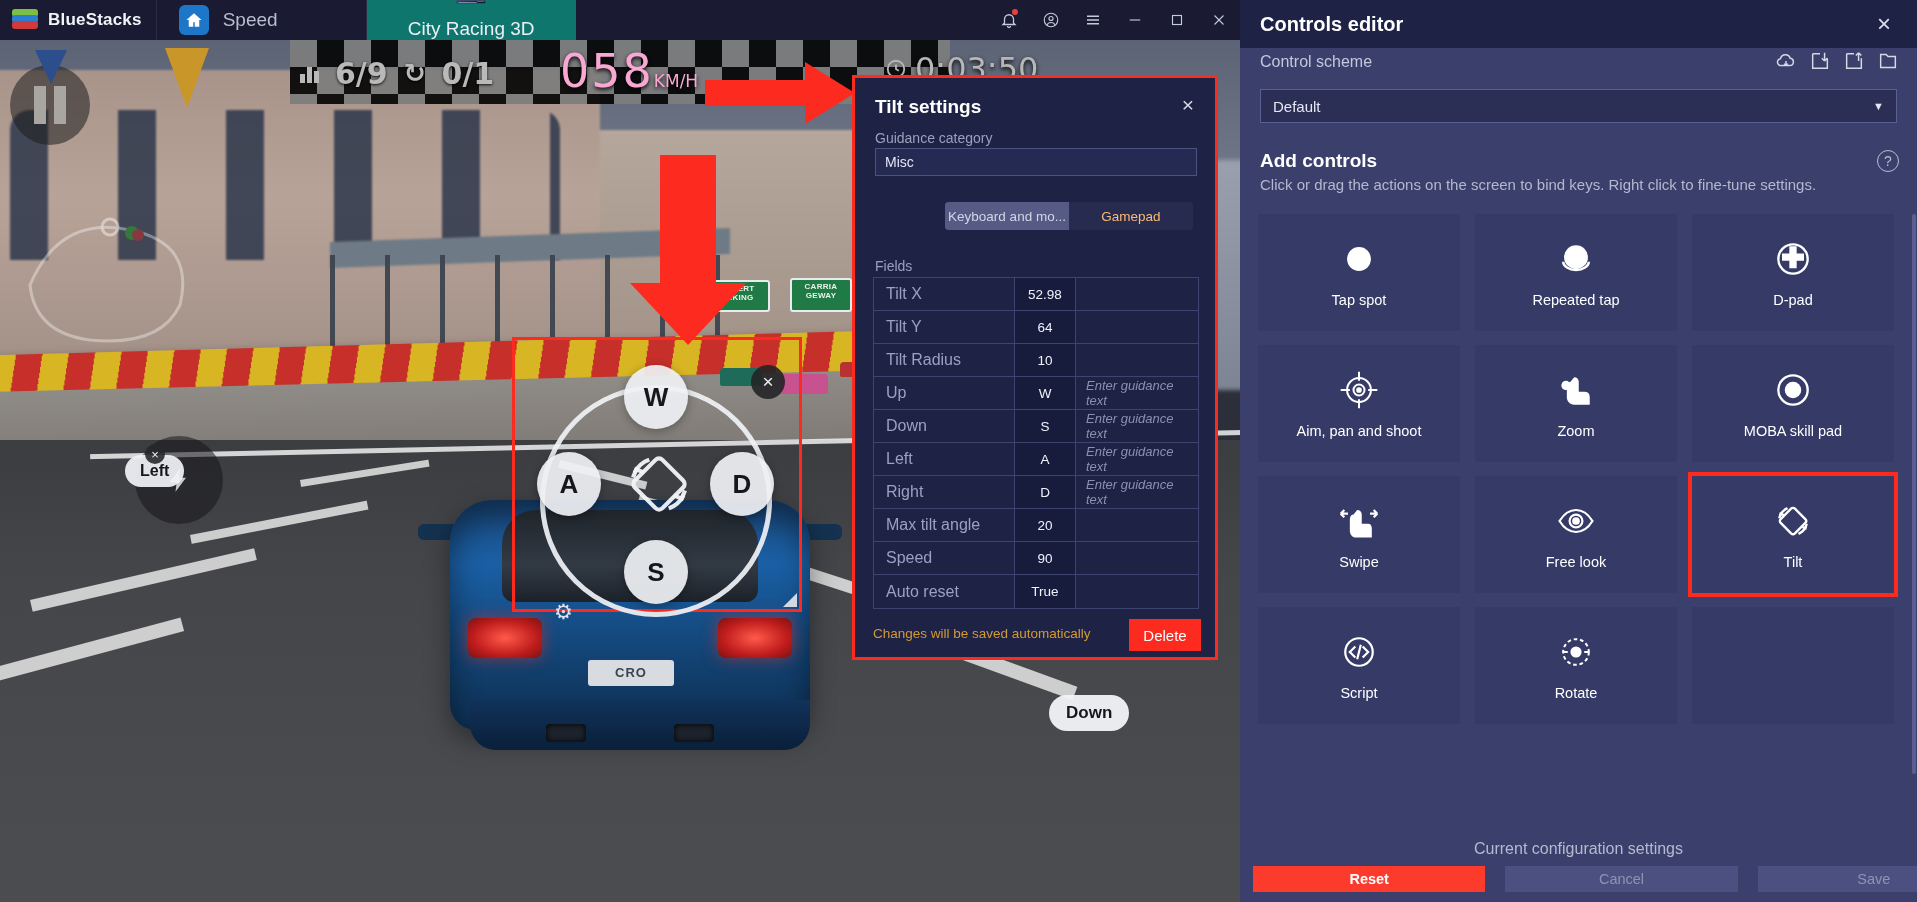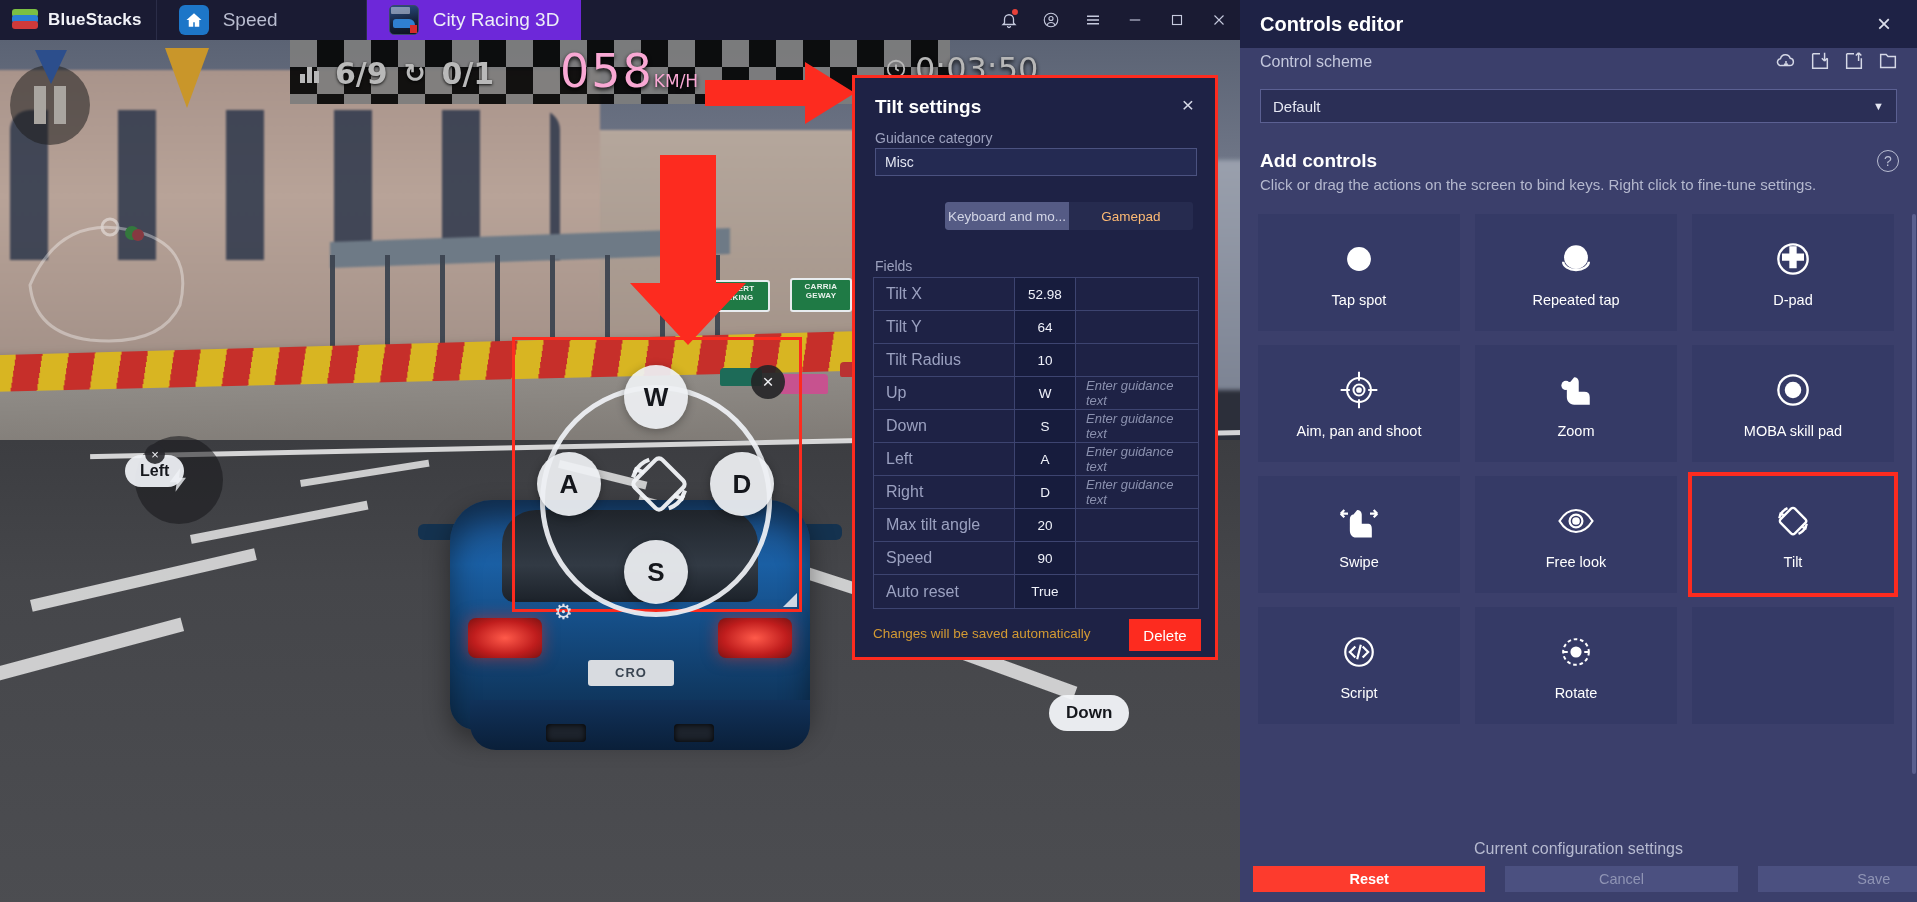--- a/index.html
+++ b/index.html
@@ -21,21 +21,21 @@
   .bs-logo i { position: absolute; left: 0; width: 26px; height: 8px; border-radius: 3px; display: block; }
   .bs-logo i:nth-child(1) { top: 0; background: #7bc043; }
   .bs-logo i:nth-child(2) { top: 6px; background: #2a7fd4; }
   .bs-logo i:nth-child(3) { top: 12px; background: #cf3a3a; }
   .bs-brand-name { color: #f2f3f8; font-size: 17px; font-weight: bold; letter-spacing: .2px; }
 
   .tab {
     display: flex; align-items: center; gap: 14px; padding: 0 22px;
     border-left: 1px solid #2b2d48; min-width: 210px; position: relative;
   }
-  .tab.active { background: #6d28d9; }
+  .tab.active { background: #0f766e; flex-direction: column; }
   .tab .tab-label { color: #b9bdd0; font-size: 19px; }
   .tab.active .tab-label { color: #eceef7; }
   .tab-icon-home {
     width: 30px; height: 30px; border-radius: 6px; background: #1d76c8;
     display: flex; align-items: center; justify-content: center;
   }
   .tab-icon-home svg { width: 18px; height: 18px; }
   .tab-icon-game {
     width: 30px; height: 30px; border-radius: 5px; overflow: hidden;
     background: linear-gradient(170deg,#2b4f86 0%,#16233d 55%,#0d1220 100%);

